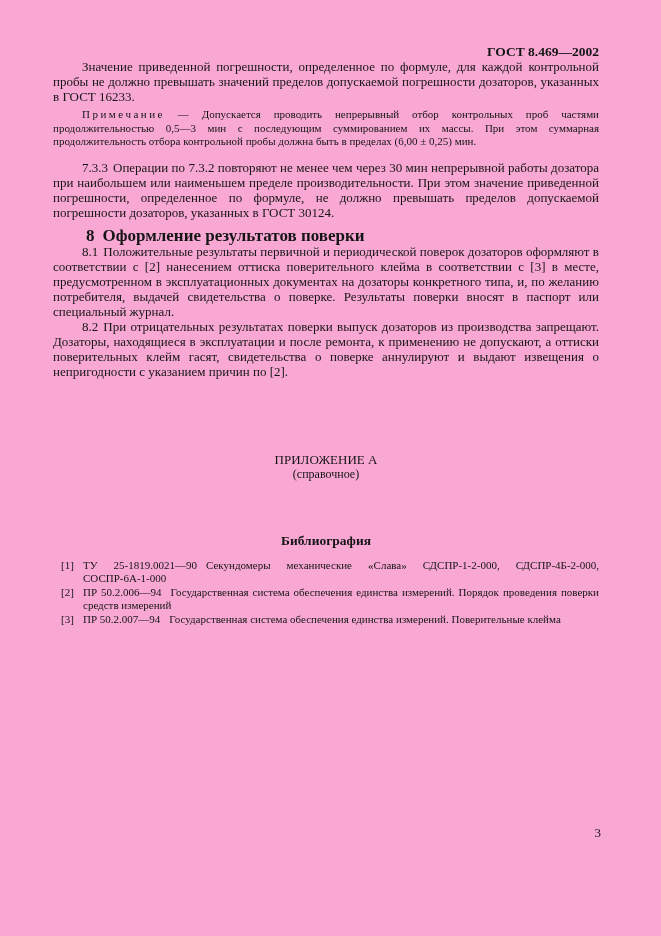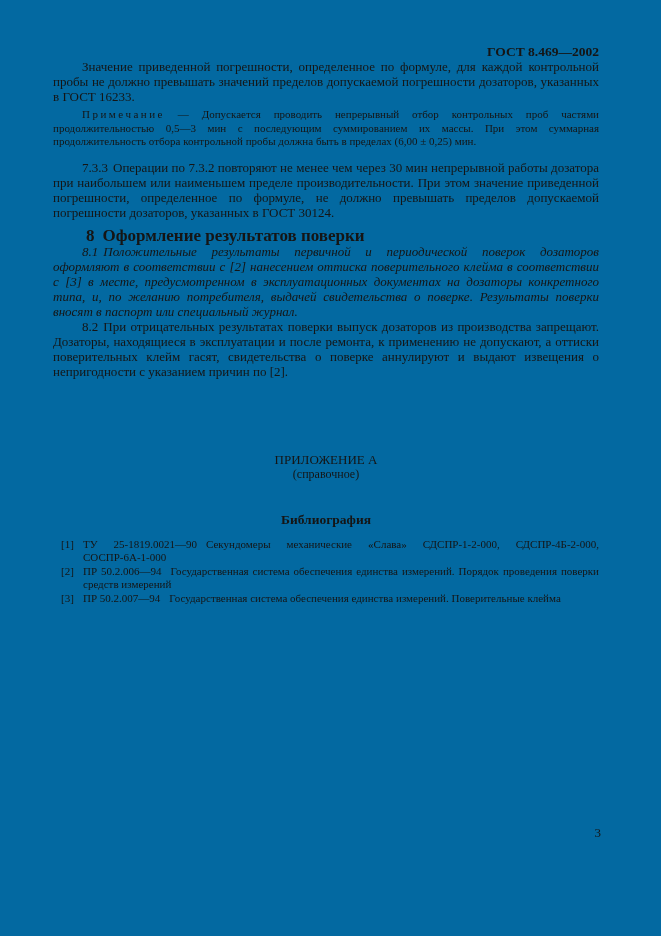--- a/index.html
+++ b/index.html
@@ -1,20 +1,20 @@
 <!DOCTYPE html>
 <html lang="ru"><head>
 <meta charset="utf-8">
 <style>
   html, body { margin: 0; padding: 0; background: #ffffff; }
   .page {
     position: relative;
     width: 661px;
     height: 936px;
-    background: #0369a1;
+    background: #f9a8d4;
     font-family: "Liberation Serif", "DejaVu Serif", serif;
     color: #151515;
     overflow: hidden;
   }
   .content {
     position: absolute;
     left: 53px;
     top: 0;
     width: 546px;
   }
@@ -42,28 +42,28 @@
   }
   .note-label { letter-spacing: 2.5px; }
   .para-733 { margin-top: 6px; }
   .section-heading {
     margin: 7px 0 0 33px;
     font-size: 17px;
     line-height: 17px;
     font-weight: bold;
   }
   .sec-num { margin-right: 8px; }
-  .para-81 { margin-top: 11px; font-style: italic; }
+  .para-81 { margin-top: 11px; }
   .para-82 { margin-top: 0; }
   .pnum { margin-right: 5px; }
   .appendix { margin-top: 73px; text-align: center; }
   .appendix-title { font-size: 13px; line-height: 15px; }
   .appendix-subtitle { font-size: 12px; line-height: 14px; }
   .bib-title {
-    margin-top: 31px;
+    margin-top: 52px;
     text-align: center;
     font-weight: bold;
     font-size: 13.5px;
     line-height: 15px;
   }
   .bib-list { margin-top: 11px; font-size: 11px; line-height: 13.5px; }
   .bib-item {
     position: relative;
     padding-left: 30px;
     text-align: justify;

